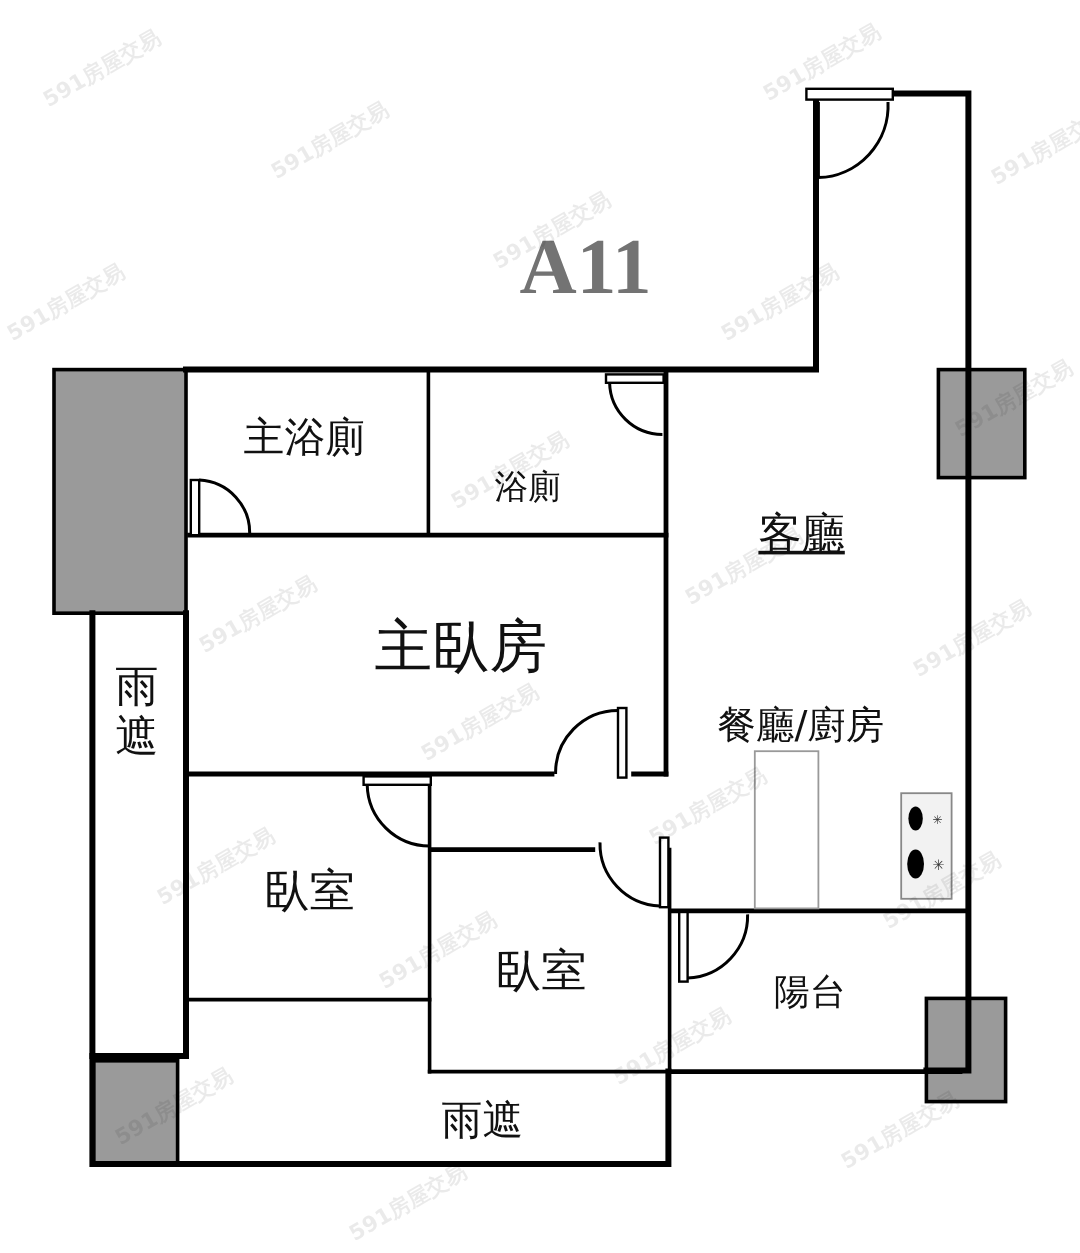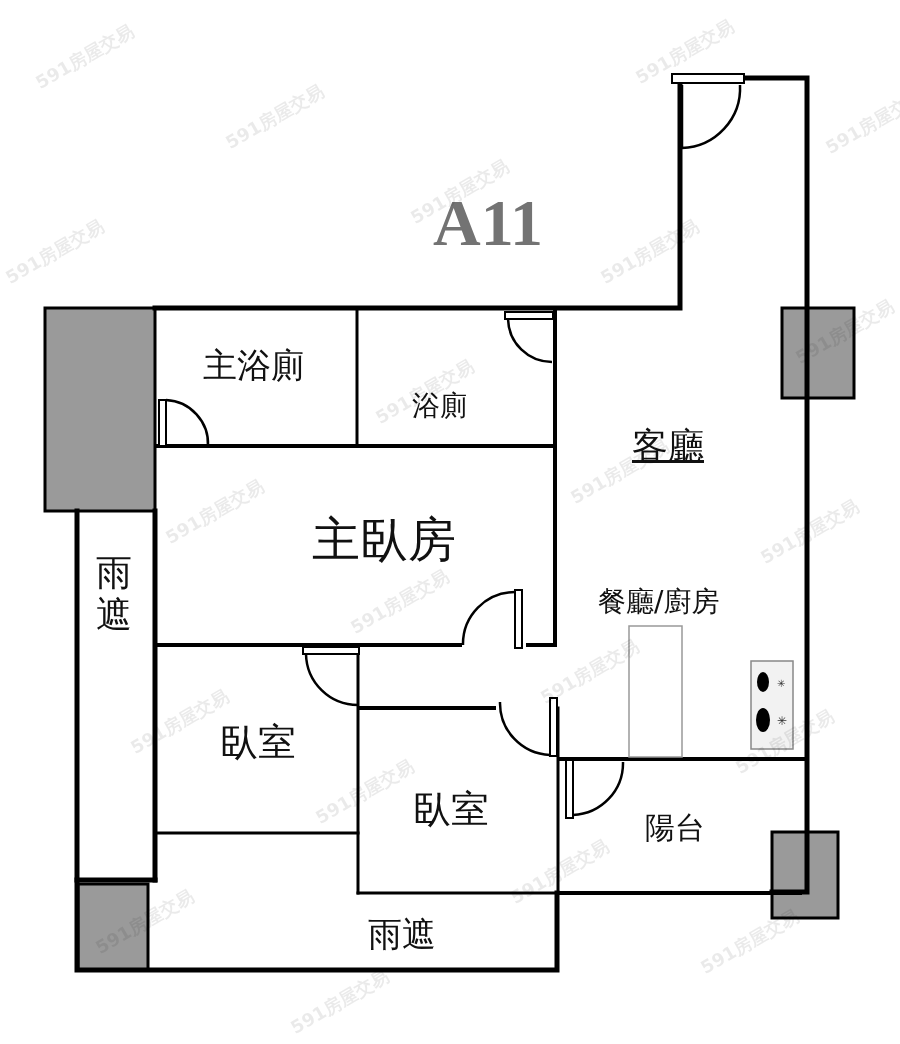--- a/index.html
+++ b/index.html
@@ -73,21 +73,21 @@
   <text x="777" y="687" font-size="10" fill="#333">✳</text>
   <text x="777" y="725" font-size="12" fill="#333">✳</text>
 </svg>
 
 <div class="title">A11</div>
 
 <div class="label" style="left:203px;top:348px;font-size:34px;">主浴廁</div>
 <div class="label" style="left:412px;top:365px;font-size:28px;margin-top:27px;">浴廁</div>
 <div class="label" style="left:632px;top:428px;font-size:36px;text-decoration:underline;">客廳</div>
 <div class="label" style="left:272px;top:515px;font-size:48px;margin-left:40px;">主臥房</div>
-<div class="label" style="left:598px;top:588px;font-size:28px;">餐廳/廚房</div>
+<div class="label" style="left:598px;top:588px;font-size:32px;">餐廳/廚房</div>
 <div class="label" style="left:220px;top:723px;font-size:38px;">臥室</div>
 <div class="label" style="left:413px;top:790px;font-size:38px;">臥室</div>
 <div class="label" style="left:645px;top:813px;font-size:30px;">陽台</div>
 <div class="label" style="left:96px;top:555px;font-size:36px;">雨</div>
 <div class="label" style="left:96px;top:597px;font-size:36px;">遮</div>
 <div class="label" style="left:368px;top:917px;font-size:34px;text-align:center;">雨遮</div>
 
 <div class="watermark" style="left:30px;top:45px;">591房屋交易</div>
 <div class="watermark" style="left:220px;top:105px;">591房屋交易</div>
 <div class="watermark" style="left:630px;top:40px;">591房屋交易</div>

